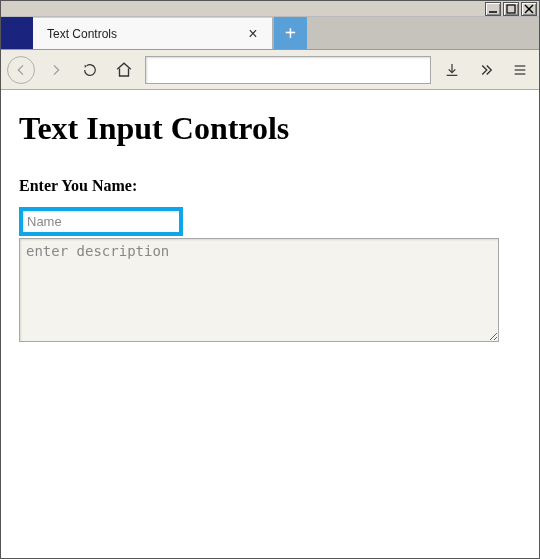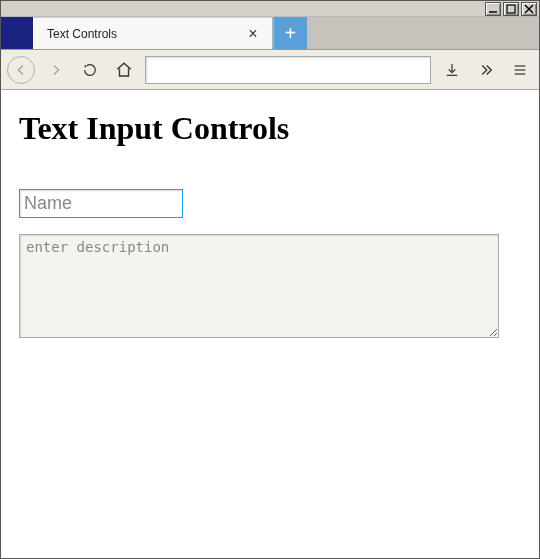--- a/index.html
+++ b/index.html
@@ -103,41 +103,41 @@
   
   .content {
     flex: 1;
     background: #fff;
     padding: 10px 18px 18px 18px;
     overflow: auto;
     font-family: "Times New Roman", Times, serif;
   }
   .content h1 {
     font-size: 32px; font-weight: bold;
-    margin: 10px 0 42px 0;
+    margin: 10px 0 30px 0;
     font-family: Liberation Serif, serif;
   }
   .field-label {
     font-weight: bold;
     font-size: 16px;
     margin: 18px 0 12px 0;
   }
   .text-input {
     width: 164px;
     padding: 3px 4px;
     font-family: Arial, sans-serif;
-    font-size: 18px;
+    font-size: 13px;
     color: #222;
-    border: 1px solid #0ea5e9;
+    border: 4px solid #0ea5e9;
     background: #fff;
     box-shadow: inset 1px 1px 2px rgba(0,0,0,.15);
   }
   .text-input::placeholder { color: #888; }
   .textarea-wrap {
-    margin-top: 16px;
+    margin-top: 2px;
   }
   textarea.desc {
     width: 480px; height: 104px;
     font-family: monospace;
     font-size: 14px;
     color: #333;
     border: 1px solid #a8a8a8;
     background: #f5f3ed;
     padding: 4px 6px;
     resize: both;
@@ -220,20 +220,21 @@
           <line x1="4" y1="6" x2="20" y2="6"></line>
           <line x1="4" y1="12" x2="20" y2="12"></line>
           <line x1="4" y1="18" x2="20" y2="18"></line>
         </svg>
     </div>
   </div>
 
   <div class="content">
     <h1>Text Input Controls</h1>
 
+    <div class="field-label">Enter You Name:</div>
     <input class="text-input" type="text" placeholder="Name" style="">
 
 
     <div class="textarea-wrap">
       <textarea class="desc" placeholder="enter description" style=""></textarea>
     </div>
   </div>
 
 </div>
 

